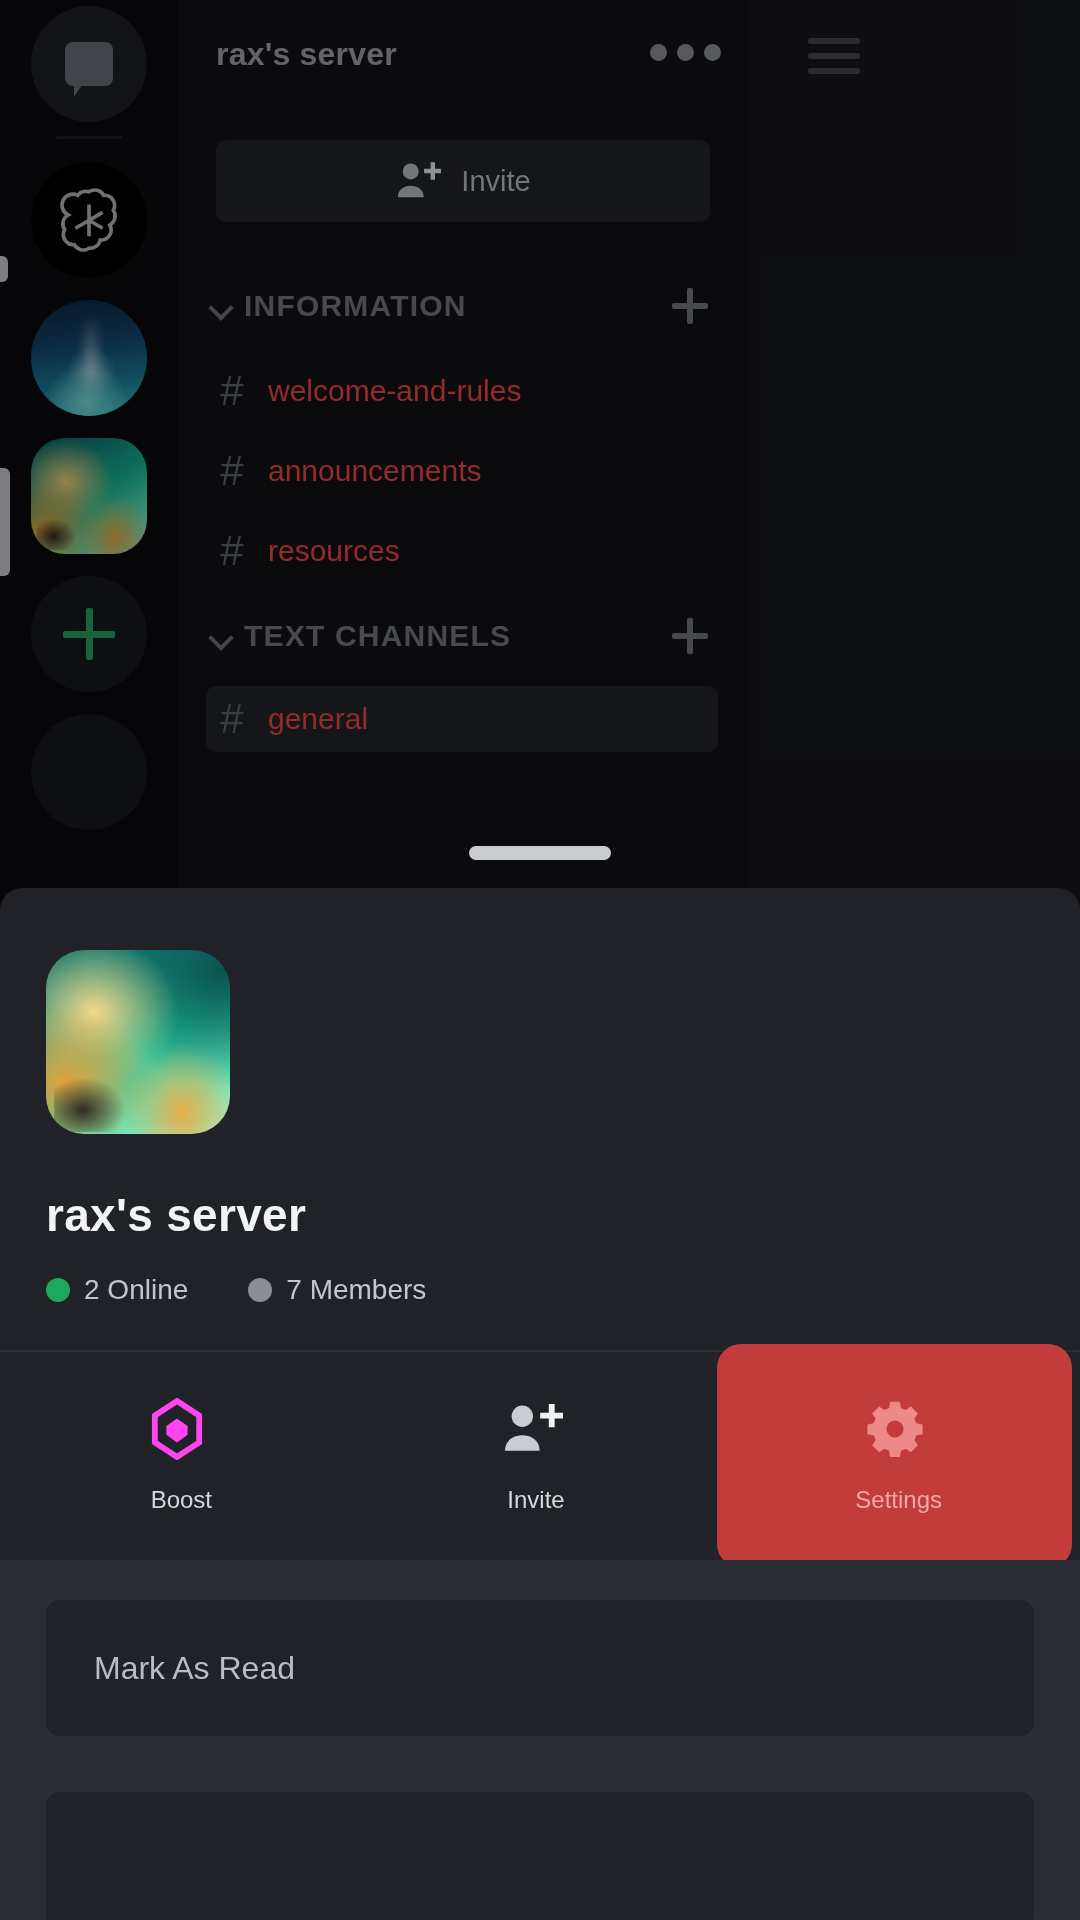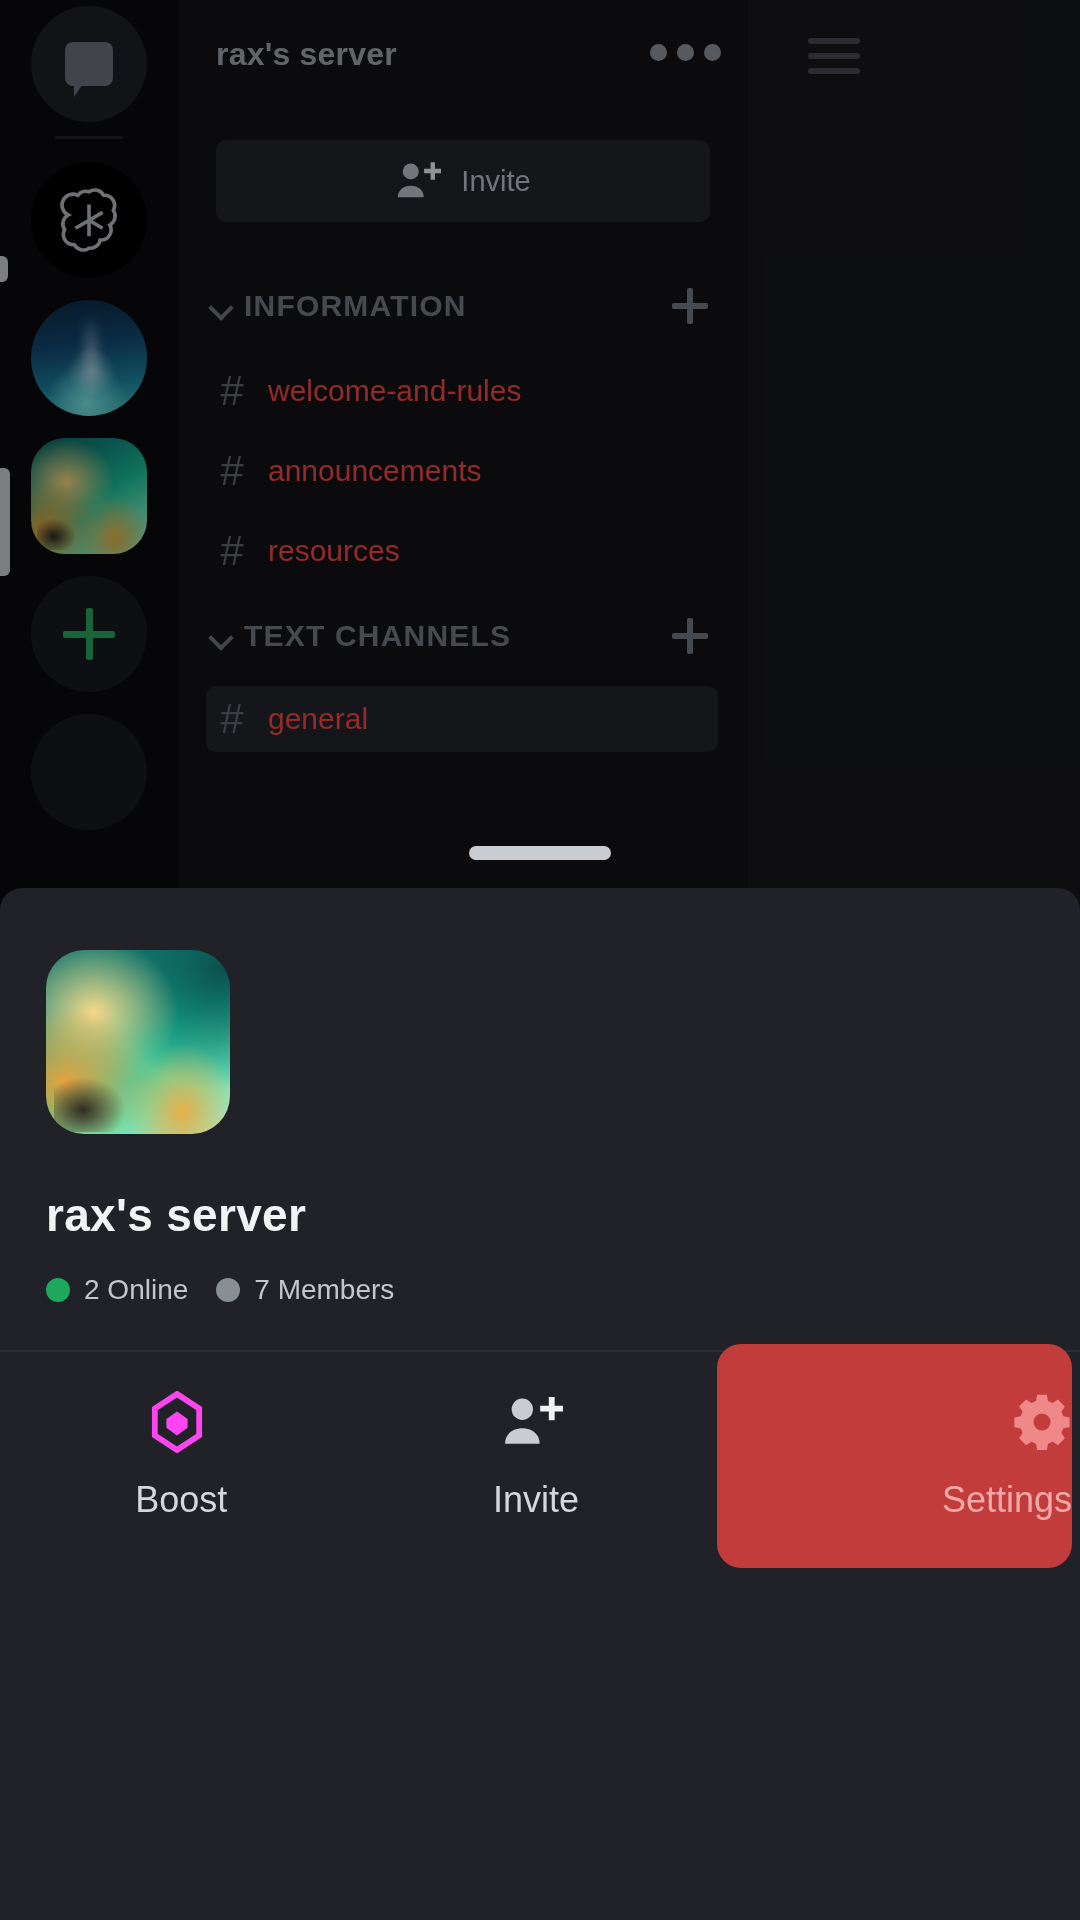--- a/index.html
+++ b/index.html
@@ -174,42 +174,42 @@
   }
   .sheet-icon:after {
     content:""; position:absolute; left:8px; bottom:2px; width:76px; height:58px;
     background:radial-gradient(ellipse at 38% 62%, #2f2c23 0%, rgba(47,44,35,0) 64%);
   }
   .sheet-name {
     position:absolute; left:46px; top:300px;
     font-size:46px; font-weight:bold; color:#f2f3f5; letter-spacing:.3px;
   }
   .stat-row {
-    position:absolute; left:46px; top:386px; display:flex; align-items:center; gap:28px;
+    position:absolute; left:46px; top:386px; display:flex; align-items:center; gap:60px;
   }
   .stat { display:flex; align-items:center; gap:14px; }
   .stat i { width:24px; height:24px; border-radius:50%; display:block; }
   .stat .lbl { font-size:28px; color:#c3c7cd; }
 
   .divider {
     position:absolute; left:0; top:462px; width:1080px; height:2px; background:#2a2d33;
   }
 
   .actions {
     position:absolute; left:0; top:464px; width:1080px; height:208px;
     display:flex;
   }
   .action {
     flex:1; display:flex; flex-direction:column; align-items:center; justify-content:center;
     gap:26px; position:relative;
   }
   .action .ic { height:62px; display:flex; align-items:center; justify-content:center; }
-  .action .lbl { font-size:36px; color:#d4d7db;margin-left:8px; }
+  .action .lbl { font-size:24px; color:#d4d7db;margin-left:8px; }
   .action.highlighted {
-    background:#c23c3c; border-radius:24px; margin:-8px 8px -8px 8px;align-items:flex-end;
+    background:#c23c3c; border-radius:24px; margin:-8px 8px -8px 8px;
   }
   .action.highlighted .lbl { color:#f0a8a8; }
 
   .list-zone {
     position:absolute; left:0; top:672px; width:1080px; bottom:0; background:#2a2d33;
   }
   .row {
     position:absolute; left:46px; width:988px; height:136px;
     background:#202227; border-radius:14px; display:flex; align-items:center;
   }
@@ -357,13 +357,21 @@
       <span class="ic">
         <svg width="60" height="60" viewBox="0 0 26 26">
           <path fill="#ef8888" d="M10.9 1.2h4.2l.5 2.7 2 .85 2.3-1.5 3 3-1.5 2.3.85 2 2.7.5v4.2l-2.7.5-.85 2 1.5 2.3-3 3-2.3-1.5-2 .85-.5 2.7h-4.2l-.5-2.7-2-.85-2.3 1.5-3-3 1.5-2.3-.85-2-2.7-.5v-4.2l2.7-.5.85-2-1.5-2.3 3-3 2.3 1.5 2-.85Z"></path>
           <circle cx="13" cy="13" r="3.7" fill="#c23c3c"></circle>
         </svg>
       </span>
       <span class="lbl">Settings</span>
     </div>
   </div>
 
+  <div class="list-zone">
+    <div class="row row-1">
+      <span class="lbl">Mark As Read</span>
+    </div>
+    <div class="row row-2">
+      <span class="lbl"></span>
+    </div>
+  </div>
 </div>
 
 </body></html>

